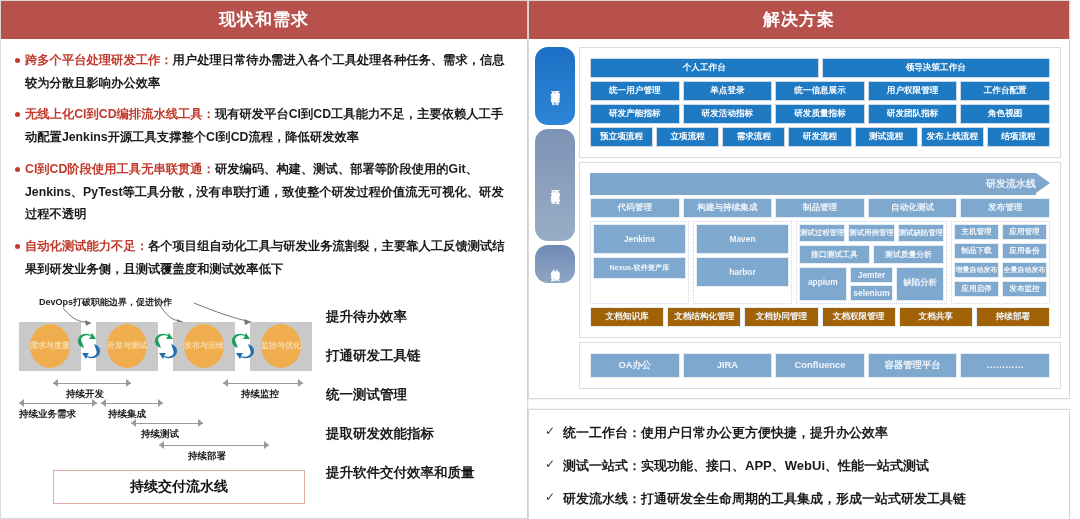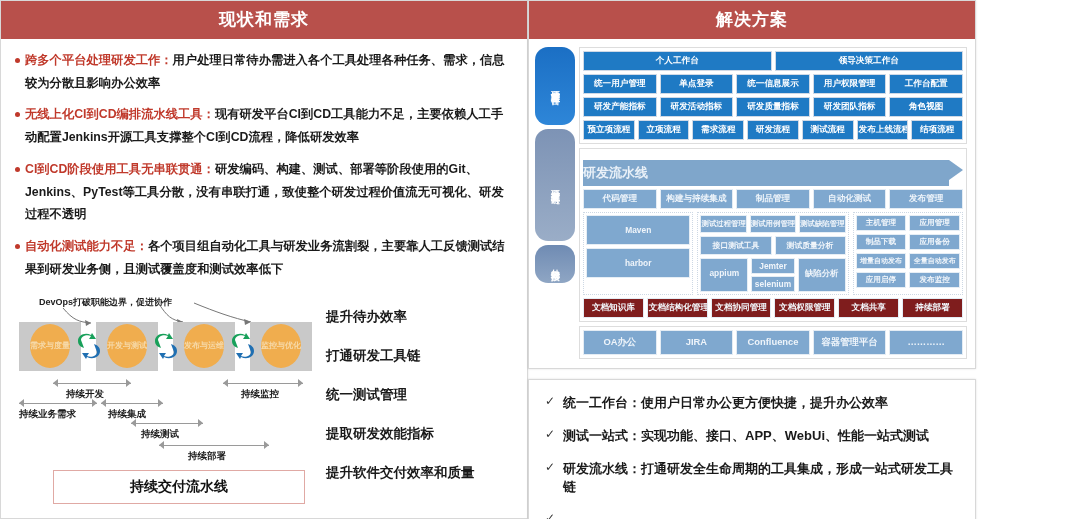--- a/index.html
+++ b/index.html
@@ -3,21 +3,21 @@
 <meta charset="utf-8">
 <style>
   html,body{margin:0;padding:0;}
   body{
     width:1080px;height:519px;background:#ffffff;
     font-family:"Liberation Sans","DejaVu Sans",sans-serif;
     overflow:hidden;
   }
   .page{position:relative;width:1080px;height:519px;display:flex;padding:0;box-sizing:border-box;}
   .col-left{width:528px;position:relative;}
-  .col-right{width:448px;position:relative;display:flex;flex-direction:column;gap:10px;}
+  .col-right{width:542px;position:relative;display:flex;flex-direction:column;gap:10px;}
 
   .panel{background:#fff;border:1px solid #d8d8d8;box-shadow:0 0 2px rgba(0,0,0,.12);box-sizing:border-box;}
   .panel-title{
     background:#b8504b;color:#ffffff;font-weight:bold;font-size:17px;
     text-align:center;padding:7px 0 8px;letter-spacing:1px;
   }
   
   #current-panel{height:519px;display:flex;flex-direction:column;}
   .bullets{padding:10px 14px 2px 14px;}
   .bullet{
@@ -70,31 +70,31 @@
   .sol-rails{width:40px;display:flex;flex-direction:column;gap:4px;}
   .rail{
     border-radius:13px;color:#fff;font-size:9px;font-weight:bold;
     display:flex;align-items:center;justify-content:center;text-align:center;
     writing-mode:vertical-rl;letter-spacing:1px;padding:4px 0;
   }
   .rail.r1{background:linear-gradient(180deg,#1b6fc4,#2e86d8);height:70px;}
   .rail.r2{background:linear-gradient(180deg,#7d93b5,#9aadc7);height:104px;}
   .rail.r3{background:linear-gradient(180deg,#6f8bb3,#8fa6c4);height:30px;}
   .sol-groups{flex:1;display:flex;flex-direction:column;gap:4px;}
-  .group{border:1px solid #ddd;padding:3px;display:flex;flex-direction:column;gap:3px;background:#fff;}
+  .group{border:1px solid #ddd;padding:10px;display:flex;flex-direction:column;gap:3px;background:#fff;}
   .row{display:flex;gap:3px;}
   .cell{
     flex:1;background:#1f7ac4;color:#fff;font-size:8.6px;font-weight:bold;
     text-align:center;padding:3px 1px;border:1px solid #cfd9e6;white-space:nowrap;overflow:hidden;
   }
-  .cell.pale{background:#7f1d1d;border-color:#e4ecf4;color:#f2f7fb;}
+  .cell.pale{background:#a16207;border-color:#e4ecf4;color:#f2f7fb;}
   .cell.pale2{background:#7fa8cf;border-color:#e4ecf4;color:#eef4fa;}
   .pipe-arrow{
-    position:relative;background:#7fa6cb;color:#eaf1f8;font-size:13px;font-weight:bold;
-    text-align:left;padding:4px 0;margin-right:14px;margin-top:8px;
+    position:relative;background:#7fa6cb;color:#eaf1f8;font-size:10px;font-weight:bold;
+    text-align:right;padding:4px 0;margin-right:14px;
   }
   .pipe-arrow:after{
     content:"";position:absolute;right:-14px;top:0;width:0;height:0;
     border-top:10px solid transparent;border-bottom:10px solid transparent;border-left:14px solid #7fa6cb;
   }
   .tools{display:flex;gap:4px;}
   .tcol{flex:1;display:flex;flex-direction:column;gap:3px;border:1px dotted #cdd8e4;padding:2px;}
   .tcol.w2{flex:1.15;}
   .trow{display:flex;gap:3px;}
   .tbox{
@@ -291,20 +291,28 @@
               <div class="cell pale2">代码管理</div>
               <div class="cell pale2">构建与持续集成</div>
               <div class="cell pale2">制品管理</div>
               <div class="cell pale2">自动化测试</div>
               <div class="cell pale2">发布管理</div>
             </div>
 
             <div class="tools">
               <div class="tcol">
                 <div class="trow">
+                    <div class="tbox tall">Jenkins</div>
+                  </div>
+                <div class="trow">
+                    <div class="tbox small" style="padding:6px 1px;">Nexus-软件资产库</div>
+                  </div>
+              </div>
+              <div class="tcol">
+                <div class="trow">
                     <div class="tbox tall">Maven</div>
                   </div>
                 <div class="trow">
                     <div class="tbox tall">harbor</div>
                   </div>
               </div>
               <div class="tcol w2">
                 <div class="trow">
                   <div class="tbox" style="font-size:7.4px;padding:3px 0;">测试过程管理</div>
                   <div class="tbox" style="font-size:7.4px;padding:3px 0;">测试用例管理</div>

